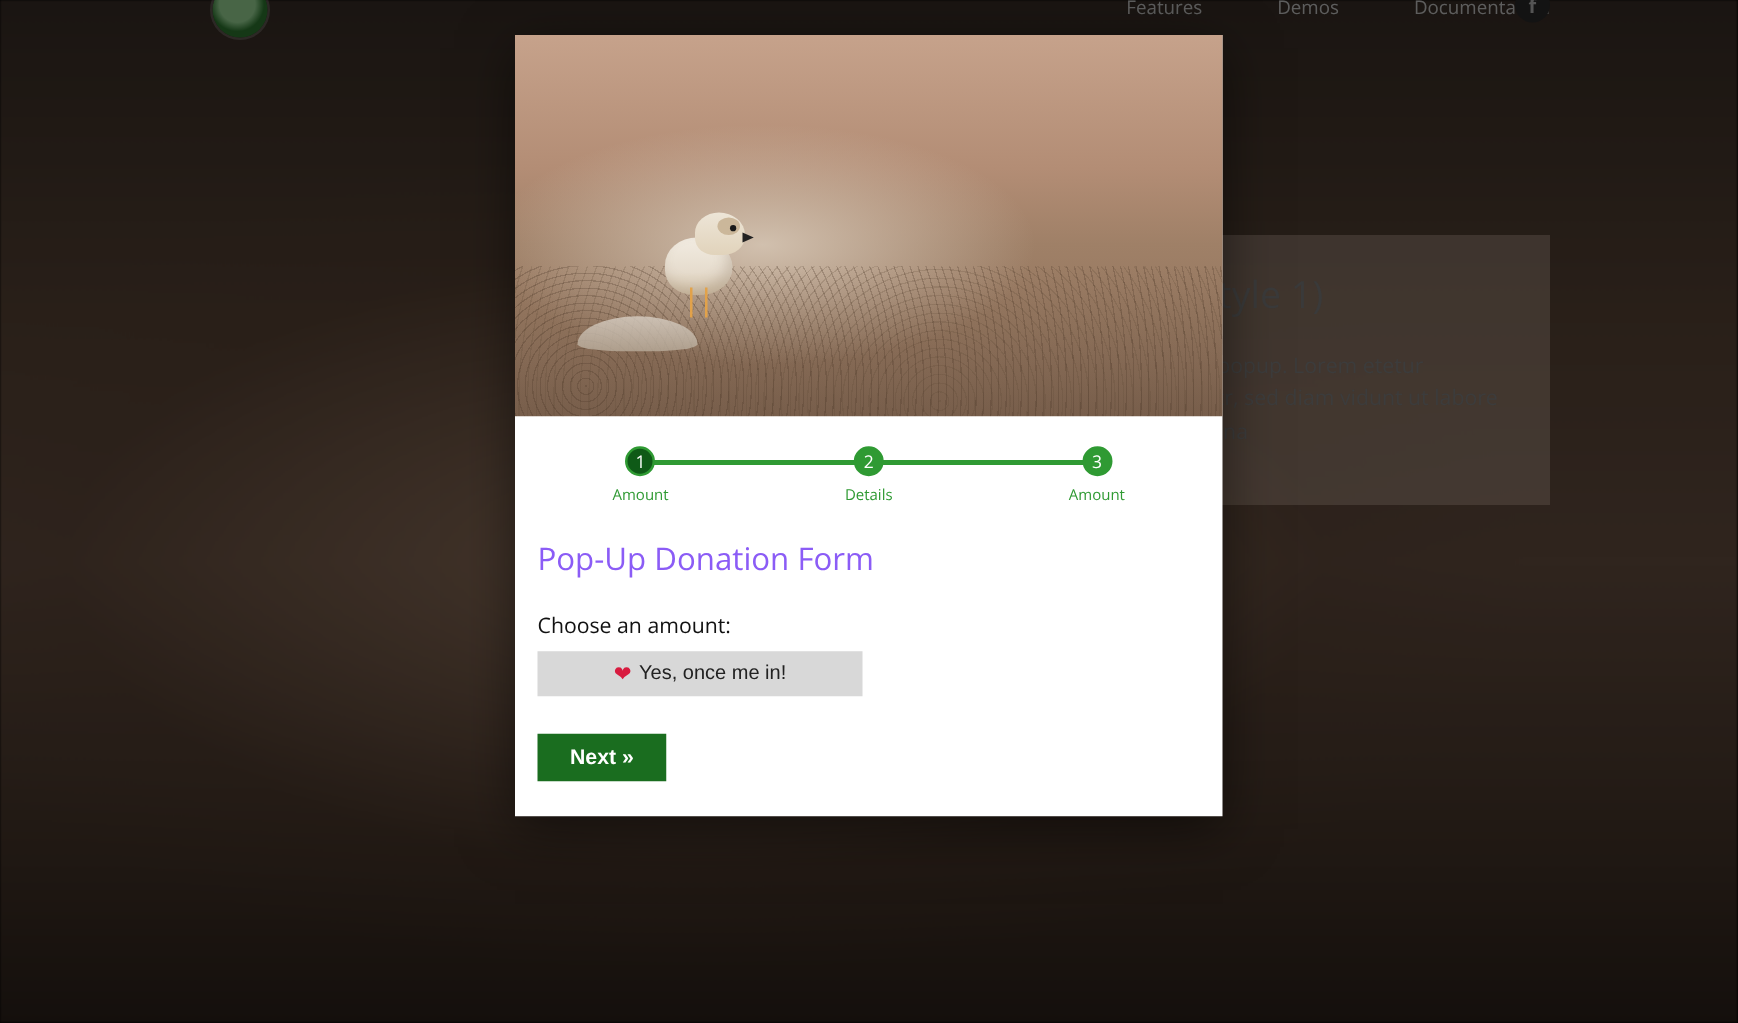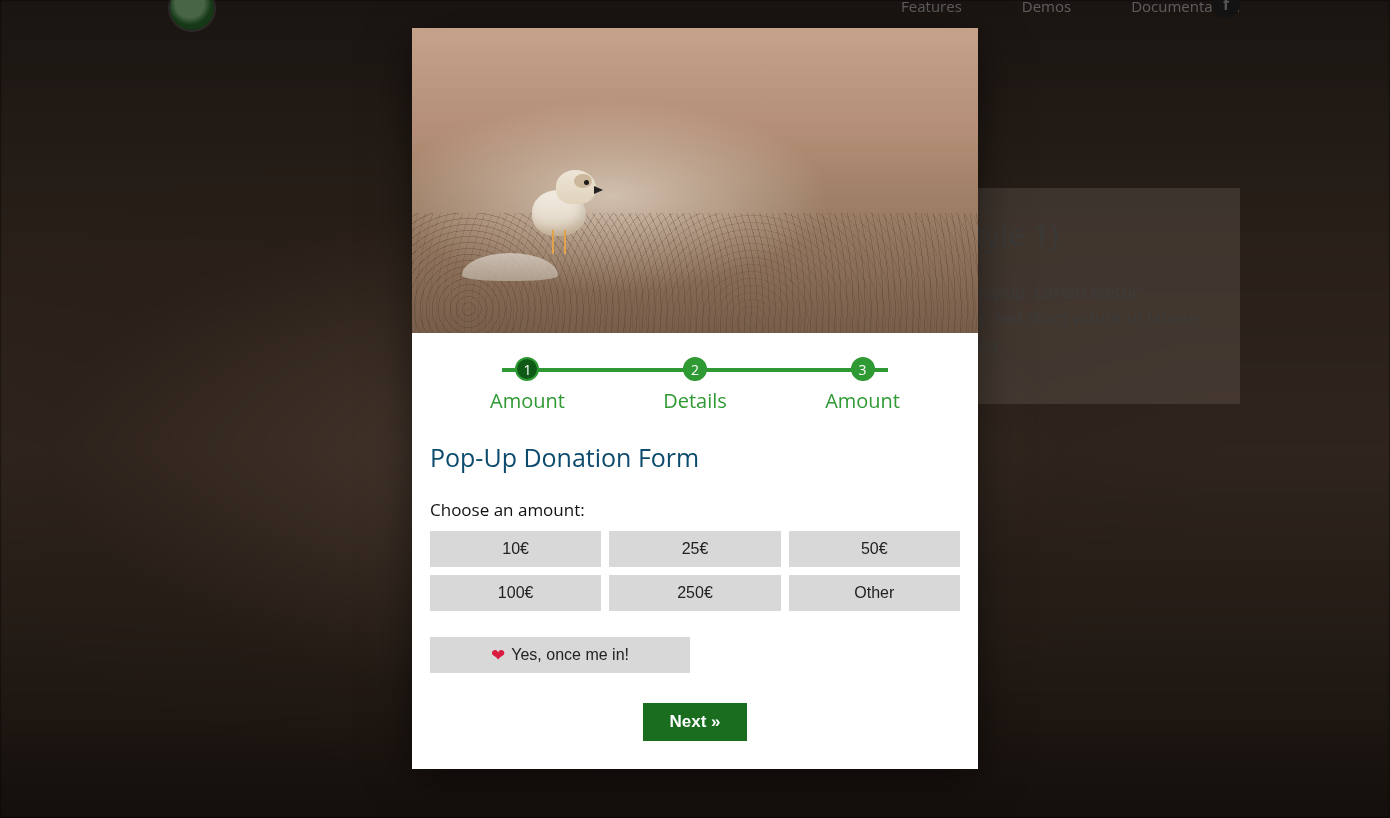--- a/index.html
+++ b/index.html
@@ -151,42 +151,42 @@
   .steps { display:flex; justify-content:space-between; position:relative; }
   .step { text-align:center; }
   .step-dot {
     width:24px; height:24px; border-radius:50%;
     background:#2f9a33; color:#fff;
     display:flex; align-items:center; justify-content:center;
     font-size:14px; font-weight:400; margin:0 auto;
     border:2px solid #2f9a33;
   }
   .step.current .step-dot { background:#0f5a17; border-color:#2f9a33; }
-  .step-label { margin-top:6px; font-size:20px; color:#2f9a33; }
-
-  .form-title { font-size:25px; color:#0c4a6e; font-weight:400; margin: 22px 0 24px; }
+  .step-label { margin-top:6px; font-size:12px; color:#2f9a33; }
+
+  .form-title { font-size:25px; color:#8b5cf6; font-weight:400; margin: 22px 0 24px; }
 
   .section-label { font-size:17px; font-weight:400; color:#111; margin-bottom:10px; }
 
   .amount-grid {
     display:grid; grid-template-columns: repeat(3, 1fr);
     gap:8px; margin-bottom:26px;
   }
   .opt-btn {
     background:#d8d8d8; border:none; height:36px;
     font-size:16px; color:#222; cursor:pointer;
     display:flex; align-items:center; justify-content:center; gap:6px;
   }
 
   .monthly-row {
     display:grid; grid-template-columns: 1fr 1fr; gap:10px; margin-bottom:30px;
   }
   .heart { color:#d81b3f; font-size:17px; line-height:1; }
 
-  .actions { display:flex; justify-content:center; }
+  .actions { display:flex; justify-content:flex-start; }
   .next-btn {
     background:#1a6d1f; color:#fff; border:none;
     padding: 9px 26px; font-size:17px; font-weight:600;
     cursor:pointer;
   }
 </style>
 </head>
 <body>
 
 <div class="page-bg"></div>
@@ -242,28 +242,20 @@
         <div class="step">
           <div class="step-dot">3</div>
           <div class="step-label">Amount</div>
         </div>
       </div>
     </div>
 
     <div class="form-title">Pop-Up Donation Form</div>
 
     <div class="section-label">Choose an amount:</div>
-    <div class="amount-grid">
-      <button class="opt-btn">10€</button>
-      <button class="opt-btn">25€</button>
-      <button class="opt-btn">50€</button>
-      <button class="opt-btn">100€</button>
-      <button class="opt-btn">250€</button>
-      <button class="opt-btn">Other</button>
-    </div>
 
     <div class="monthly-row">
       <button class="opt-btn">
         <span class="heart">❤</span>
         <span>Yes, once me in!</span>
       </button>
     </div>
 
     <div class="actions">
       <button class="next-btn">Next »</button>

